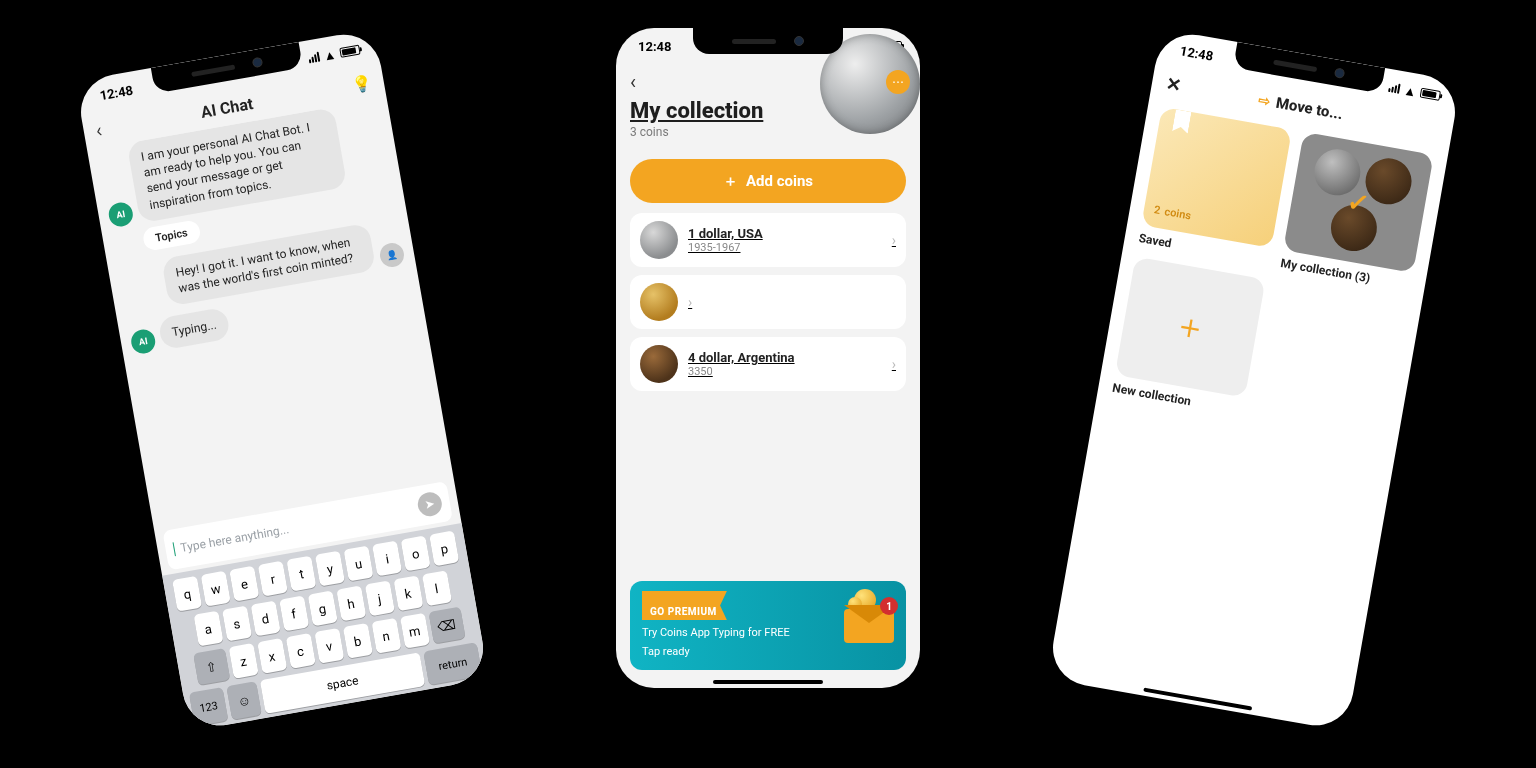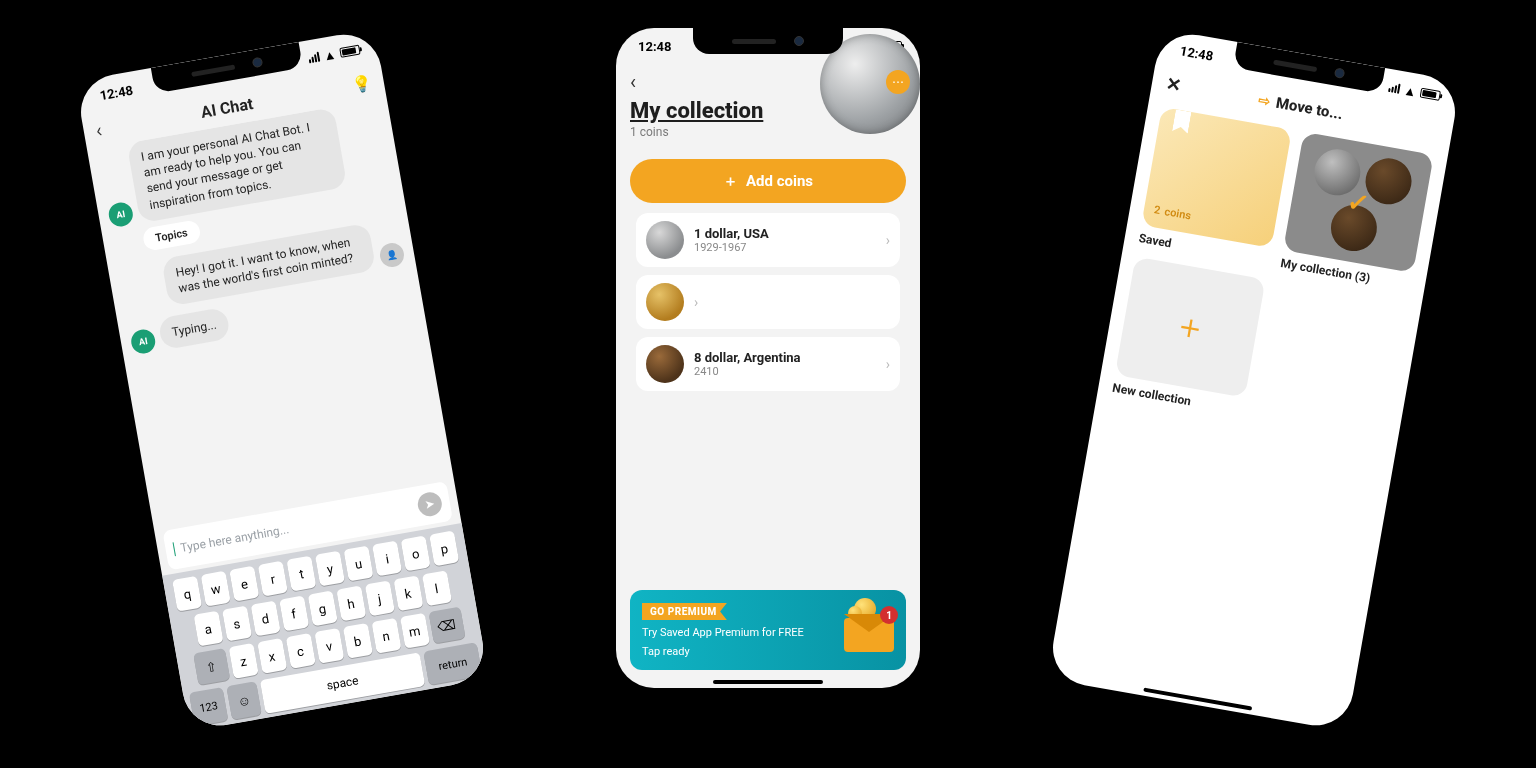--- a/index.html
+++ b/index.html
@@ -62,33 +62,33 @@
   
   .coll-head { position:relative; padding:6px 14px 8px; }
   .coll-head .back { position:absolute; left:14px; top:6px; }
   .coin-hero { position:absolute; right:0; top:-30px; width:100px; height:100px; border-radius:50%; background:radial-gradient(circle at 35% 30%,#eee,#9fa3a6 60%,#6f7275); box-shadow:inset 0 0 10px rgba(0,0,0,.3); z-index:1; }
   .more-dot{ position:absolute; right:10px; top:6px; width:24px;height:24px;border-radius:50%;background:#f3a521;color:#fff;font-size:12px;display:flex;align-items:center;justify-content:center;z-index:2;}
   .coll-title { font-size:22px; font-weight:800; color:#1e1e1e; margin-top:28px;text-decoration:underline; }
   .coll-sub { font-size:12px; color:#7a7a7a; margin-top:2px; }
 
   .add-btn { margin:12px 14px 10px; background:#f3a521; color:#fff; font-weight:700; font-size:15px; border-radius:26px; height:44px; display:flex; align-items:center; justify-content:center; gap:8px; }
 
-  .coin-list { padding:0 20px; display:flex; flex-direction:column; gap:8px; }
+  .coin-list { padding:0 14px; display:flex; flex-direction:column; gap:8px;text-decoration:underline; }
   .coin-item { background:#fff; border-radius:12px; padding:8px 10px; display:flex; align-items:center; gap:10px; }
   .coin-img { width:38px; height:38px; border-radius:50%; }
   .c1{ background:radial-gradient(circle at 35% 30%,#d8d8d8,#8b8d8f 70%);}
   .c2{ background:radial-gradient(circle at 35% 30%,#e6c268,#b37d1f 70%);}
   .c3{ background:radial-gradient(circle at 35% 30%,#9a6a3a,#4e331a 70%);}
   .coin-txt { flex:1; }
   .coin-name{ font-size:13px; font-weight:700; color:#222;}
   .coin-range{ font-size:11px; color:#888;}
   .chev { color:#bbb; font-size:14px; }
 
   .premium { position:absolute; bottom:18px; left:14px; right:14px; background:linear-gradient(90deg,#10b4c4,#0892a3); border-radius:12px; padding:10px 12px 12px; color:#fff; overflow:hidden; }
-  .ribbon{ display:inline-block; background:#f3a521; font-size:10px; font-weight:800; padding:3px 10px 3px 8px; clip-path:polygon(0 0,100% 0,92% 50%,100% 100%,0 100%); letter-spacing:.5px;text-align:center;}
+  .ribbon{ display:inline-block; background:#f3a521; font-size:10px; font-weight:800; padding:15px 10px 3px 8px; clip-path:polygon(0 0,100% 0,92% 50%,100% 100%,0 100%); letter-spacing:.5px;text-align:center;}
   .prem-line{ font-size:11px; margin-top:6px; }
   .envelope{ position:absolute; right:10px; top:10px; width:60px; height:52px; }
   .env-body{ position:absolute; bottom:0; width:50px; height:34px; right:2px; background:#f3a521; border-radius:4px; }
   .env-flap{ position:absolute; bottom:20px; right:2px; width:50px; height:18px; background:#d88907; clip-path:polygon(0 0,100% 0,50% 100%);}
   .env-badge{ position:absolute; top:6px; right:-2px; width:18px;height:18px;border-radius:50%;background:#d32f2f;color:#fff;font-size:10px;font-weight:700;display:flex;align-items:center;justify-content:center;}
   .gold-coin{position:absolute;top:-2px;right:20px;width:22px;height:22px;border-radius:50%;background:radial-gradient(circle at 35% 30%,#ffe27a,#e09a12);}
   .gold-coin.s{top:6px;right:34px;width:14px;height:14px;}
 
   .home-ind{ position:absolute; bottom:4px; left:50%; transform:translateX(-50%); width:110px; height:4px; background:#000; border-radius:3px;}
 
@@ -232,54 +232,54 @@
             <span class="fill"></span>
           </span>
     </div>
   </div>
 
   <div class="coll-head">
     <div class="back">‹</div>
     <div class="coin-hero"></div>
     <div class="more-dot">⋯</div>
     <div class="coll-title">My collection</div>
-    <div class="coll-sub">1 coins</div>
+    <div class="coll-sub">3 coins</div>
   </div>
 
   <div class="add-btn">
     <span>＋</span>
     <span>Add coins</span>
   </div>
 
   <div class="coin-list" id="coin-list">
         <div class="coin-item">
           <div class="coin-img c1"></div>
           <div class="coin-txt">
             <div class="coin-name">1 dollar, USA</div>
-            <div class="coin-range">1929-1967</div>
+            <div class="coin-range">1935-1967</div>
           </div>
           <div class="chev">›</div>
         </div>
         <div class="coin-item">
           <div class="coin-img c2"></div>
           <div class="chev">›</div>
         </div>
         <div class="coin-item">
           <div class="coin-img c3"></div>
           <div class="coin-txt">
-            <div class="coin-name">8 dollar, Argentina</div>
-            <div class="coin-range">2410</div>
+            <div class="coin-name">4 dollar, Argentina</div>
+            <div class="coin-range">3350</div>
           </div>
           <div class="chev">›</div>
         </div>
       </div>
 
   <div class="premium">
     <div class="ribbon">GO PREMIUM</div>
-    <div class="prem-line">Try Saved App Premium for FREE</div>
+    <div class="prem-line">Try Coins App Typing for FREE</div>
     <div class="prem-line">Tap ready</div>
     <div class="envelope">
       <div class="gold-coin"></div>
           <div class="gold-coin s"></div>
       <div class="env-body"></div>
           <div class="env-flap"></div>
       <div class="env-badge">1</div>
     </div>
   </div>
   <div class="home-ind"></div>

